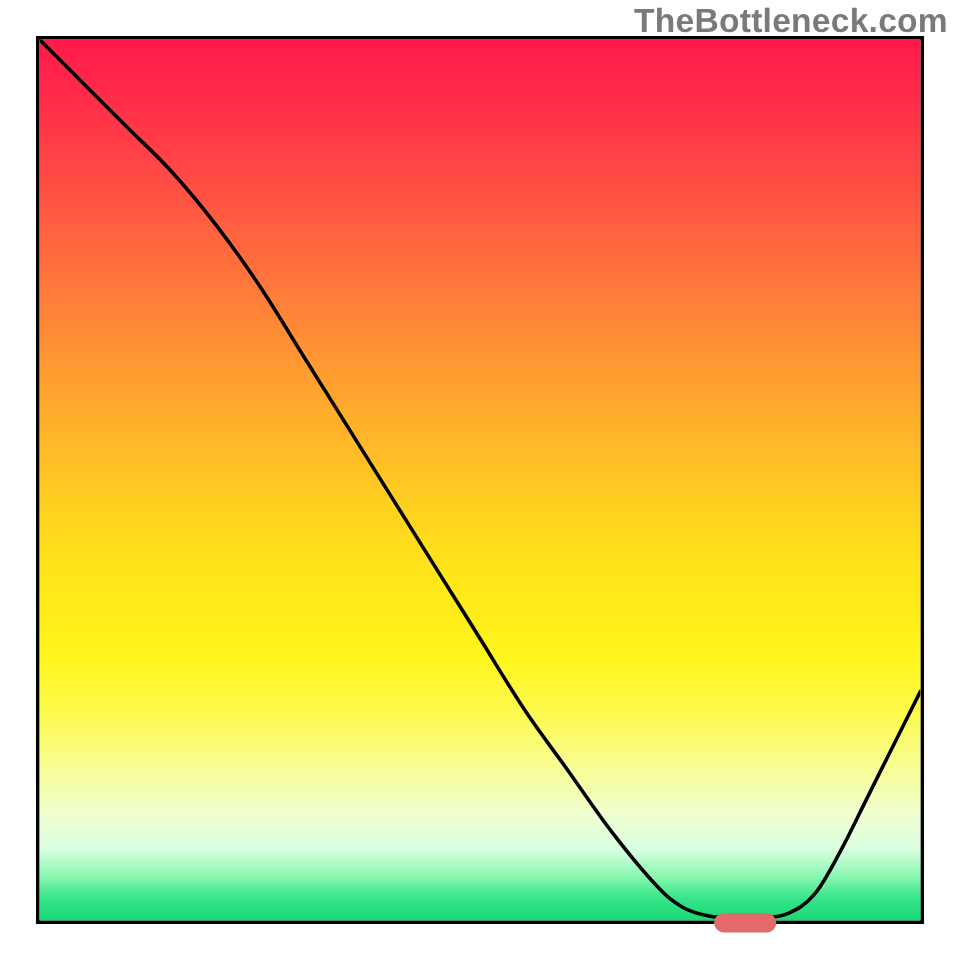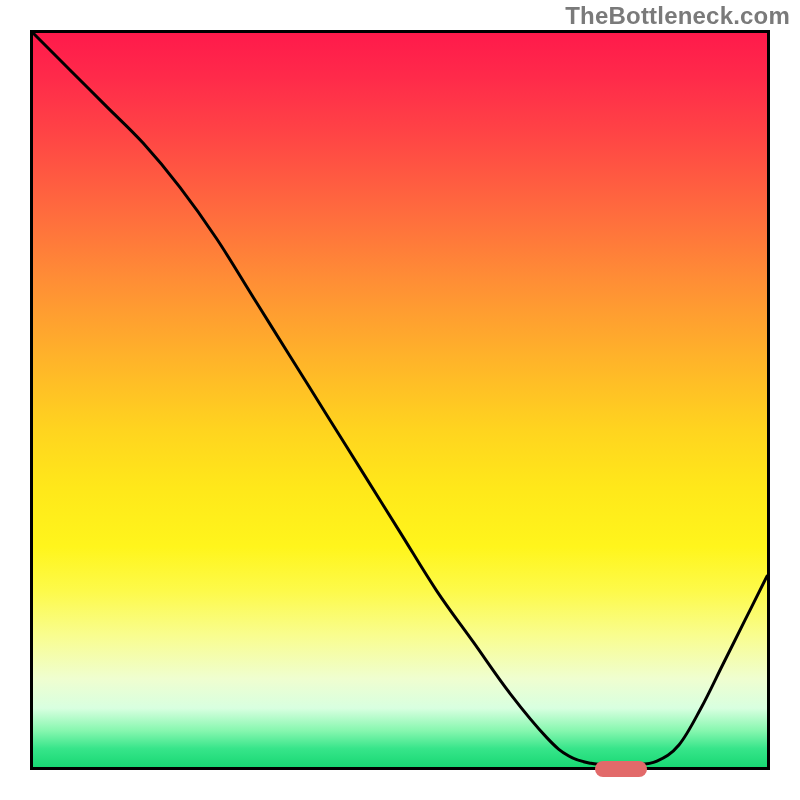--- a/index.html
+++ b/index.html
@@ -3,21 +3,21 @@
 <meta charset="utf-8">
 <style>
   * { margin: 0; padding: 0; box-sizing: border-box; }
   html, body { width: 800px; height: 800px; overflow: hidden; background: #fff; }
   .wrap { position: relative; width: 800px; height: 800px; }
   .watermark {
     position: absolute;
     top: 2px;
     right: 10px;
     font-family: Arial, Helvetica, sans-serif;
-    font-size: 24px;
+    font-size: 28px;
     font-weight: bold;
     color: #7a7a7a;
     letter-spacing: 0.2px;
   }
   .plot {
     position: absolute;
     left: 30px;
     top: 30px;
     width: 740px;
     height: 740px;

